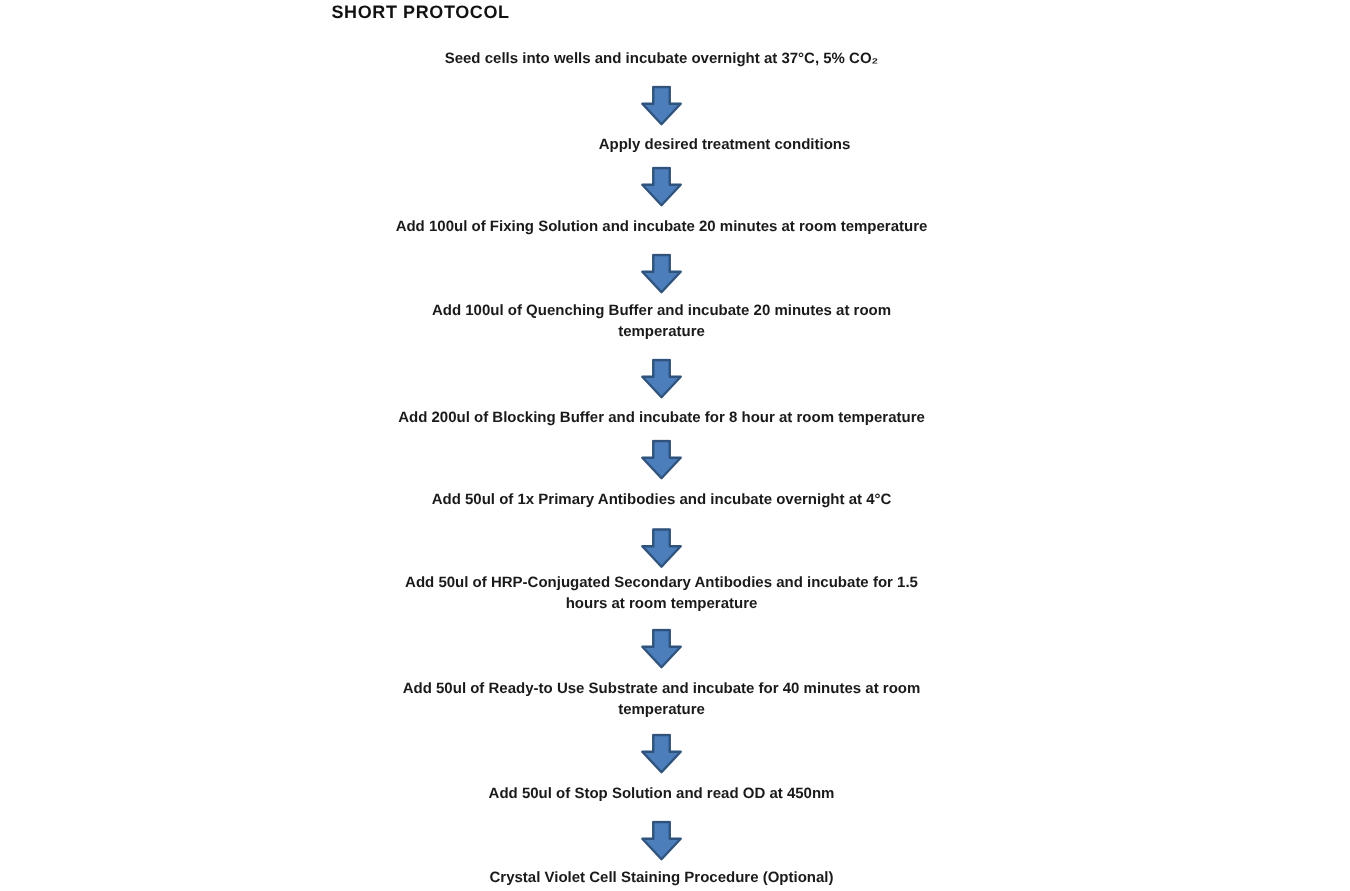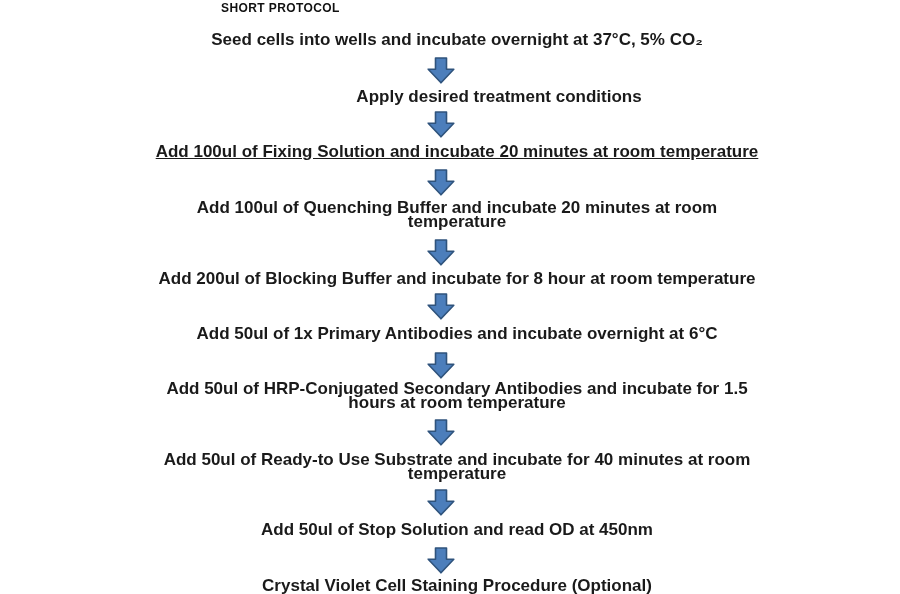--- a/index.html
+++ b/index.html
@@ -18,42 +18,42 @@
     position: absolute;
     left: 221px;
     top: 1px;
     font-size: 12px;
     font-weight: bold;
     letter-spacing: 0.4px;
     color: #111111;
   }
   .step {
     position: absolute;
-    left: 16px;
+    left: 0;
     width: 882px;
     text-align: center;
-    font-size: 17px;
+    font-size: 10px;
     font-weight: bold;
     color: #1a1a1a;
     line-height: 14px;
     white-space: pre-line;
   }
   .arrow {
     position: absolute;
     left: 427px;
     width: 28px;
     height: 27px;
   }
   .arrow svg { display: block; width: 28px; height: 27px; }
 
   .s0 { top: 33px; }
   .a0 { top: 57px; }
   .s1 { top: 90px; margin-left: 42px; }
   .a1 { top: 111px; }
-  .s2 { top: 145px; text-decoration: underline; }
+  .s2 { top: 145px; }
   .a2 { top: 169px; }
   .s3 { top: 201px; text-align: center; }
   .a3 { top: 239px; }
   .s4 { top: 272px; }
   .a4 { top: 293px; }
   .s5 { top: 327px; }
   .a5 { top: 352px; }
   .s6 { top: 382px; }
   .a6 { top: 419px; }
   .s7 { top: 453px; }
@@ -96,21 +96,21 @@
     </svg>
 </div>
 
 <div class="step s4">Add 200ul of Blocking Buffer and incubate for 8 hour at room temperature</div>
 <div class="arrow a4">
   <svg viewBox="0 0 28 27">
       <polygon points="8.5,1 19.5,1 19.5,12.2 26.8,12.2 14,25.8 1.2,12.2 8.5,12.2" stroke-width="1.6" stroke-linejoin="round" fill="#4C7EBB" stroke="#2F537C"></polygon>
     </svg>
 </div>
 
-<div class="step s5">Add 50ul of 1x Primary Antibodies and incubate overnight at 6°C</div>
+<div class="step s5">Add 50ul of 1x Primary Antibodies and incubate overnight at 4°C</div>
 <div class="arrow a5">
   <svg viewBox="0 0 28 27">
       <polygon points="8.5,1 19.5,1 19.5,12.2 26.8,12.2 14,25.8 1.2,12.2 8.5,12.2" stroke-width="1.6" stroke-linejoin="round" fill="#4C7EBB" stroke="#2F537C"></polygon>
     </svg>
 </div>
 
 <div class="step s6">Add 50ul of HRP-Conjugated Secondary Antibodies and incubate for 1.5
 hours at room temperature</div>
 <div class="arrow a6">
   <svg viewBox="0 0 28 27">

